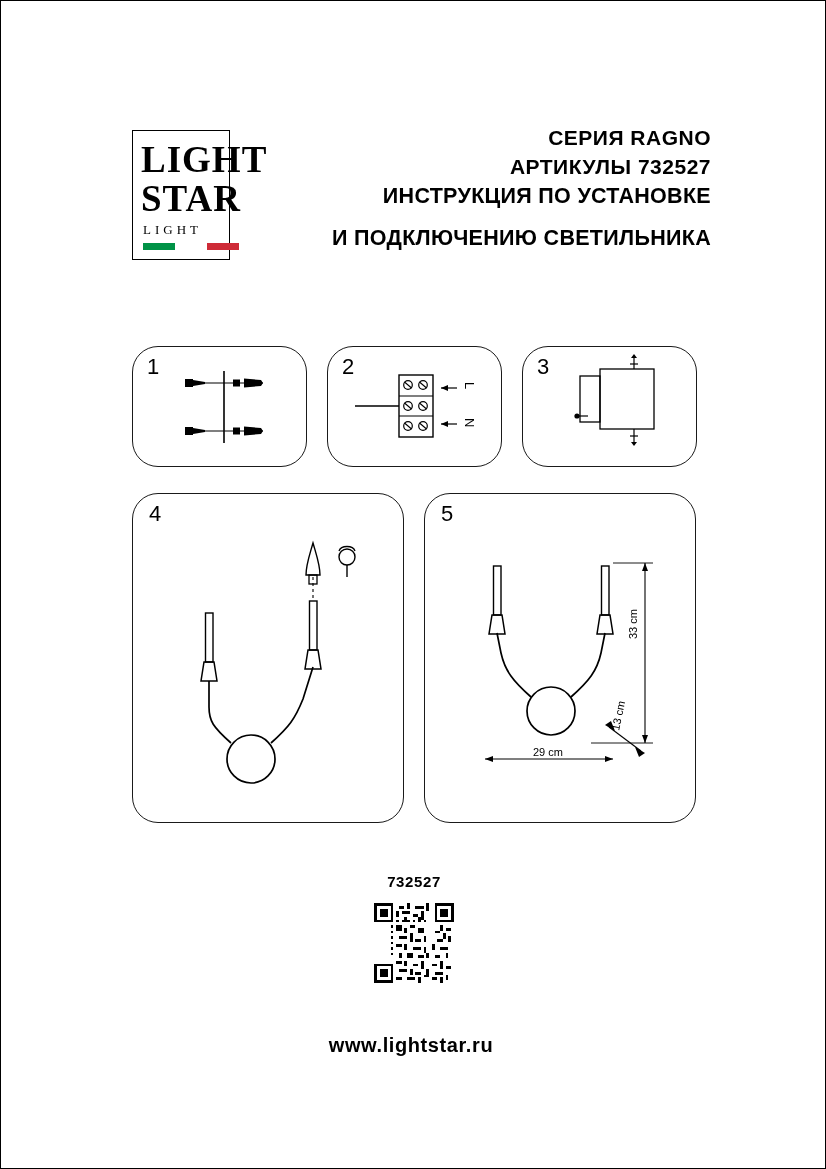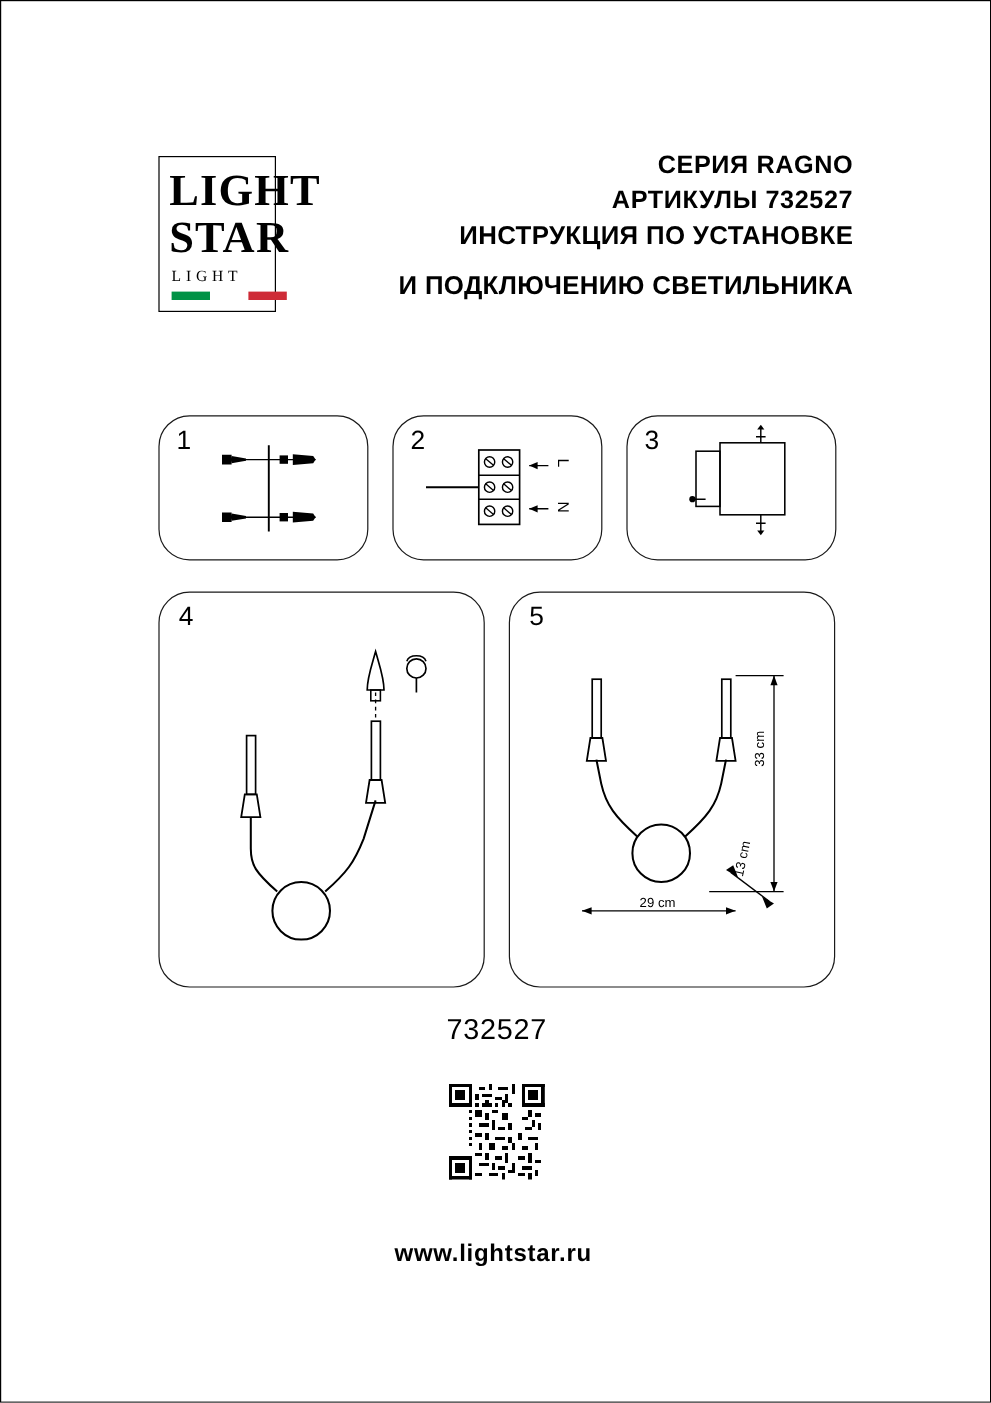--- a/index.html
+++ b/index.html
@@ -124,25 +124,25 @@
   .box5 { left: 423px; top: 492px; width: 272px; height: 330px; }
 
   .n1 { left: 146px; top: 353px; }
   .n2 { left: 341px; top: 353px; }
   .n3 { left: 536px; top: 353px; }
   .n4 { left: 148px; top: 500px; }
   .n5 { left: 440px; top: 500px; }
 
   .art-code {
     position: absolute;
-    left: 0; top: 844px;
+    left: 0; top: 872px;
     width: 826px;
     text-align: center;
-    font-size: 24px;
-    font-weight: normal;
+    font-size: 15px;
+    font-weight: bold;
     letter-spacing: 0.6px;
   }
   .qr {
     position: absolute;
     left: 373px; top: 902px;
     width: 80px;
     height: 80px;
   }
   .site {
     position: absolute;

